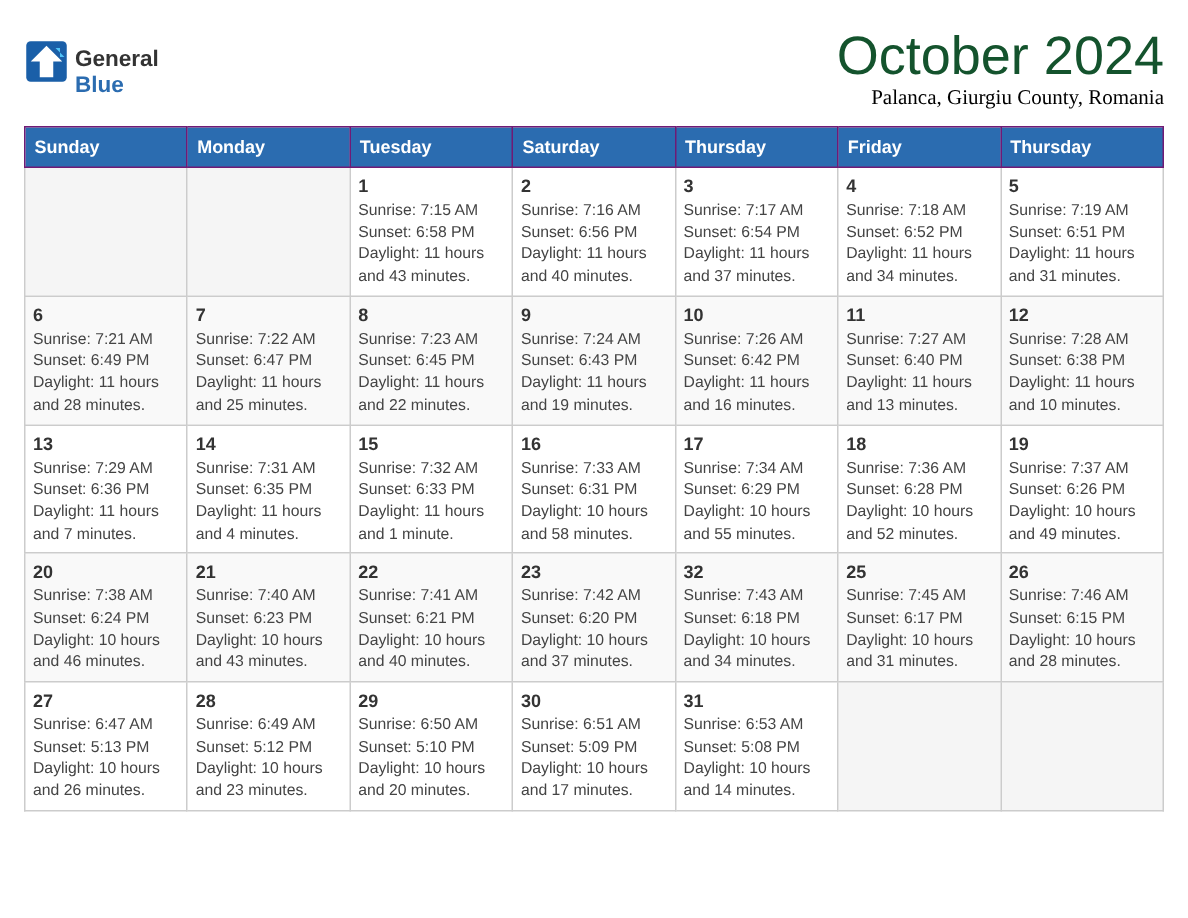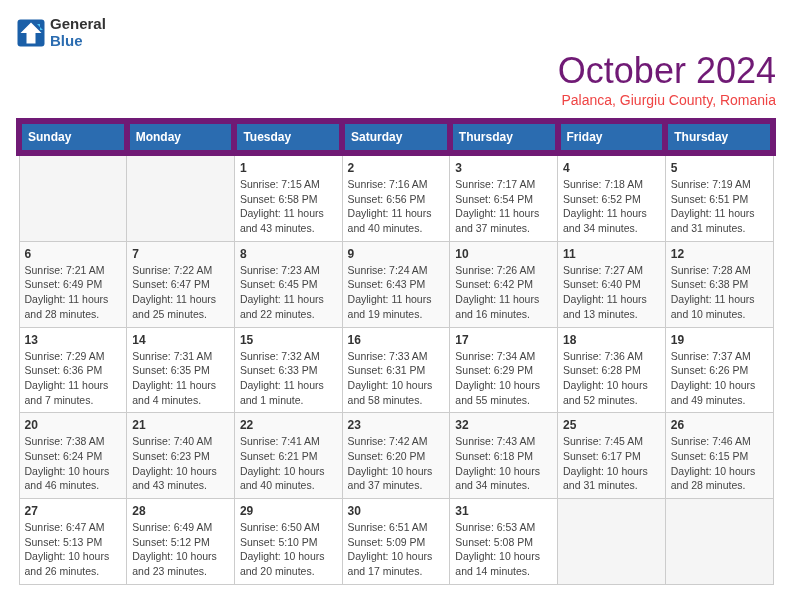--- a/index.html
+++ b/index.html
@@ -18,20 +18,21 @@
     }
     .logo {
       display: flex;
       align-items: center;
       gap: 4px;
     }
     .logo-text {
       display: flex;
       flex-direction: column;
       line-height: 1.1;
+      margin-top: 16px;
     }
     .logo-general {
       font-size: 15px;
       font-weight: bold;
       color: #333;
     }
     .logo-blue {
       font-size: 15px;
       font-weight: bold;
       color: #2b6cb0;
@@ -39,40 +40,40 @@
     .logo-icon {
       width: 30px;
       height: 30px;
     }
     .title-area {
       text-align: right;
     }
     .main-title {
       font-size: 36px;
       font-weight: normal;
-      color: #701a75;
-      margin-top: 34px;
+      color: #14532d;
     }
     .subtitle {
       font-size: 14px;
-      color: #ef4444;
+      color: #000000;
+      font-family: Liberation Serif, serif;
     }
     table {
       width: 100%;
       border-collapse: collapse;
       font-size: 11px;
     }
     thead tr th {
       background-color: #2b6cb0;
       color: #fff;
       padding: 6px 6px;
       font-size: 12px;
       font-weight: bold;
       text-align: left;
-      border: 6px solid #701a75;
+      border: 1px solid #701a75;
     }
     tbody tr td {
       border: 1px solid #ccc;
       vertical-align: top;
       padding: 5px 5px;
       color: #333;
       background: #fff;
       min-height: 70px;
       width: calc(100% / 7);
     }

